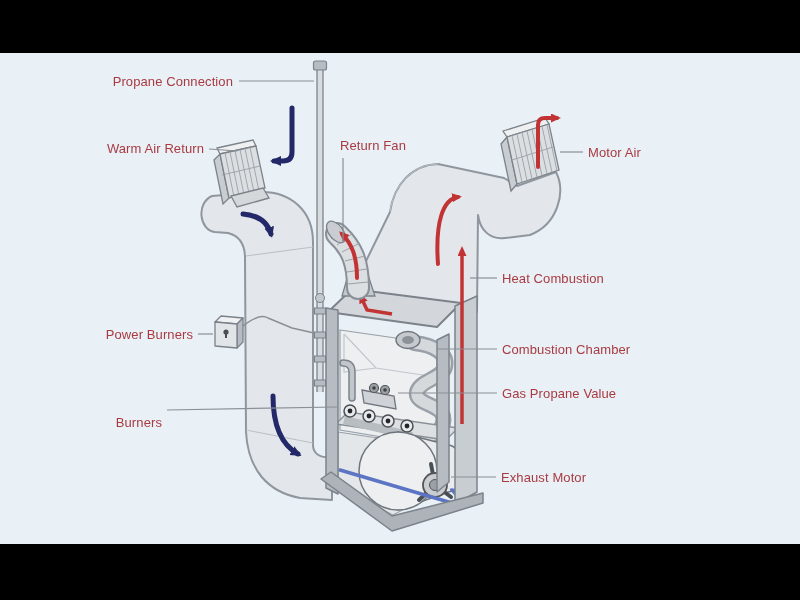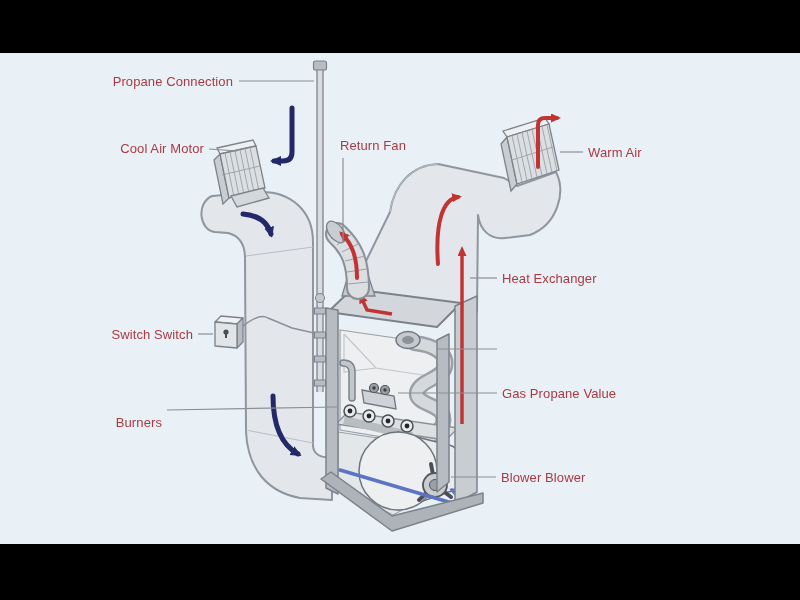--- a/index.html
+++ b/index.html
@@ -209,22 +209,23 @@
     <line x1="398" y1="393" x2="497" y2="393"></line>
     <line x1="167" y1="410" x2="337" y2="407"></line>
     <line x1="451" y1="477" x2="496" y2="477"></line>
   </g>
 
   <rect x="0" y="0" width="800" height="53" fill="#000000"></rect>
   <rect x="0" y="544" width="800" height="56" fill="#000000"></rect>
 </svg>
 
   <div class="label ra" style="left:98px;top:74px;width:135px">Propane Connection</div>
-  <div class="label ra" style="left:84px;top:141px;width:120px">Cool Air Motor</div>
+  <div class="label ra" style="left:84px;top:141px;width:120px">Warm Air Return</div>
   <div class="label" style="left:340px;top:138px">Return Fan</div>
-  <div class="label" style="left:588px;top:145px">Warm Air</div>
-  <div class="label" style="left:502px;top:271px">Heat Exchanger</div>
-  <div class="label ra" style="left:73px;top:327px;width:120px">Switch Switch</div>
+  <div class="label" style="left:588px;top:145px">Motor Air</div>
+  <div class="label" style="left:502px;top:271px">Heat Combustion</div>
+  <div class="label ra" style="left:73px;top:327px;width:120px">Power Burners</div>
+  <div class="label" style="left:502px;top:342px">Combustion Chamber</div>
   <div class="label" style="left:502px;top:386px">Gas Propane Value</div>
   <div class="label ra" style="left:42px;top:415px;width:120px">Burners</div>
-  <div class="label" style="left:501px;top:470px">Blower Blower</div>
+  <div class="label" style="left:501px;top:470px">Exhaust Motor</div>
 
 </div>
 
 </body></html>

